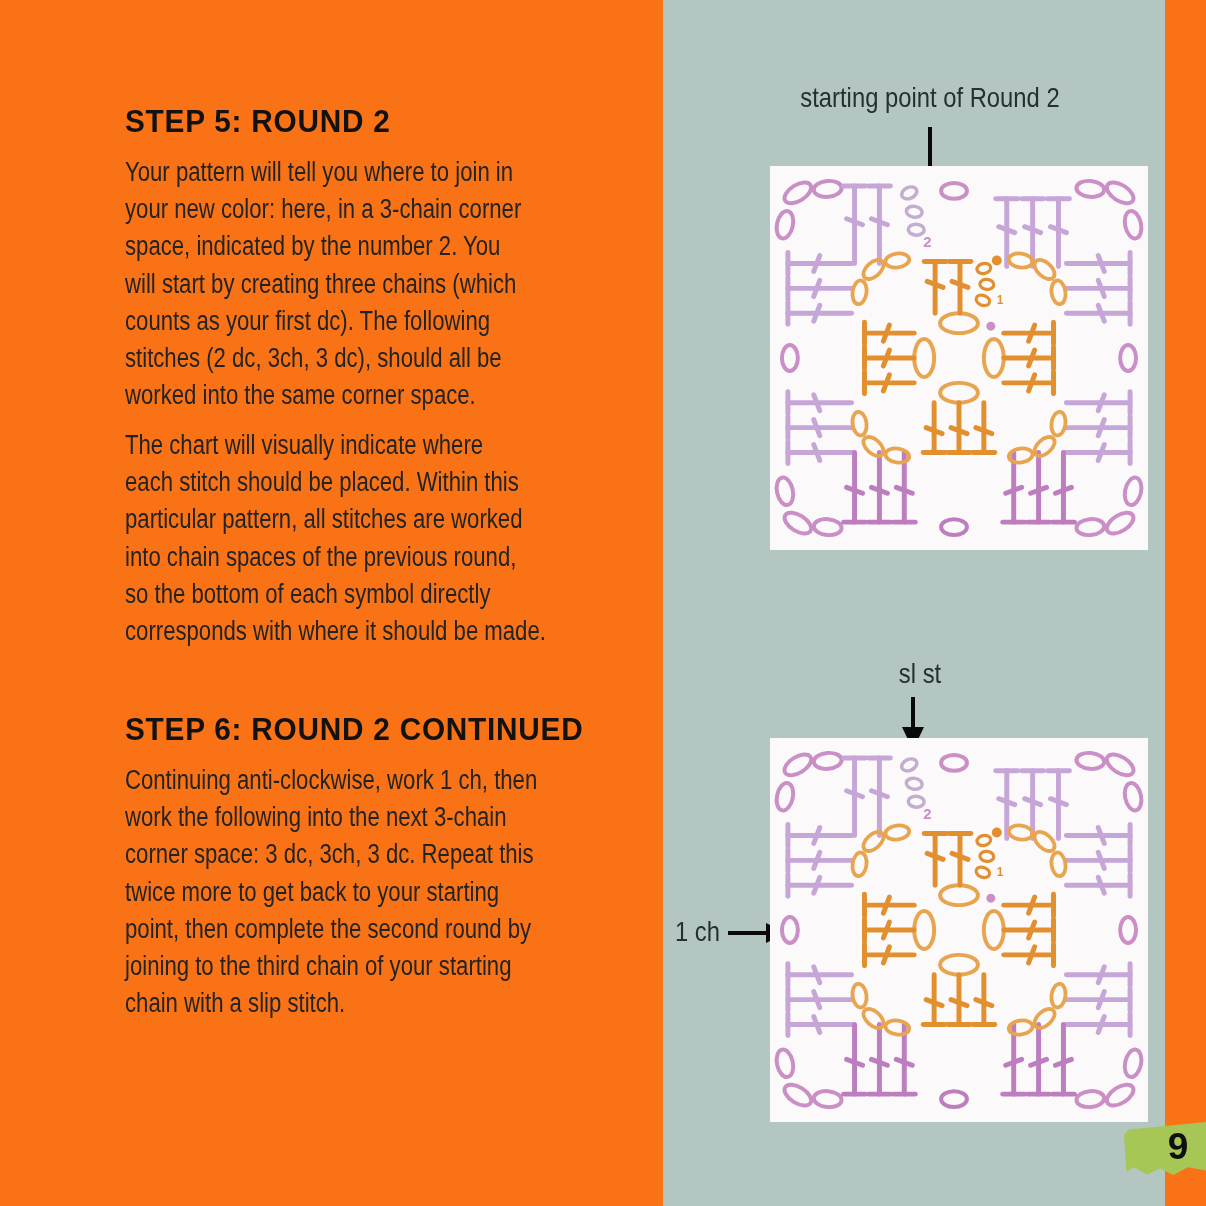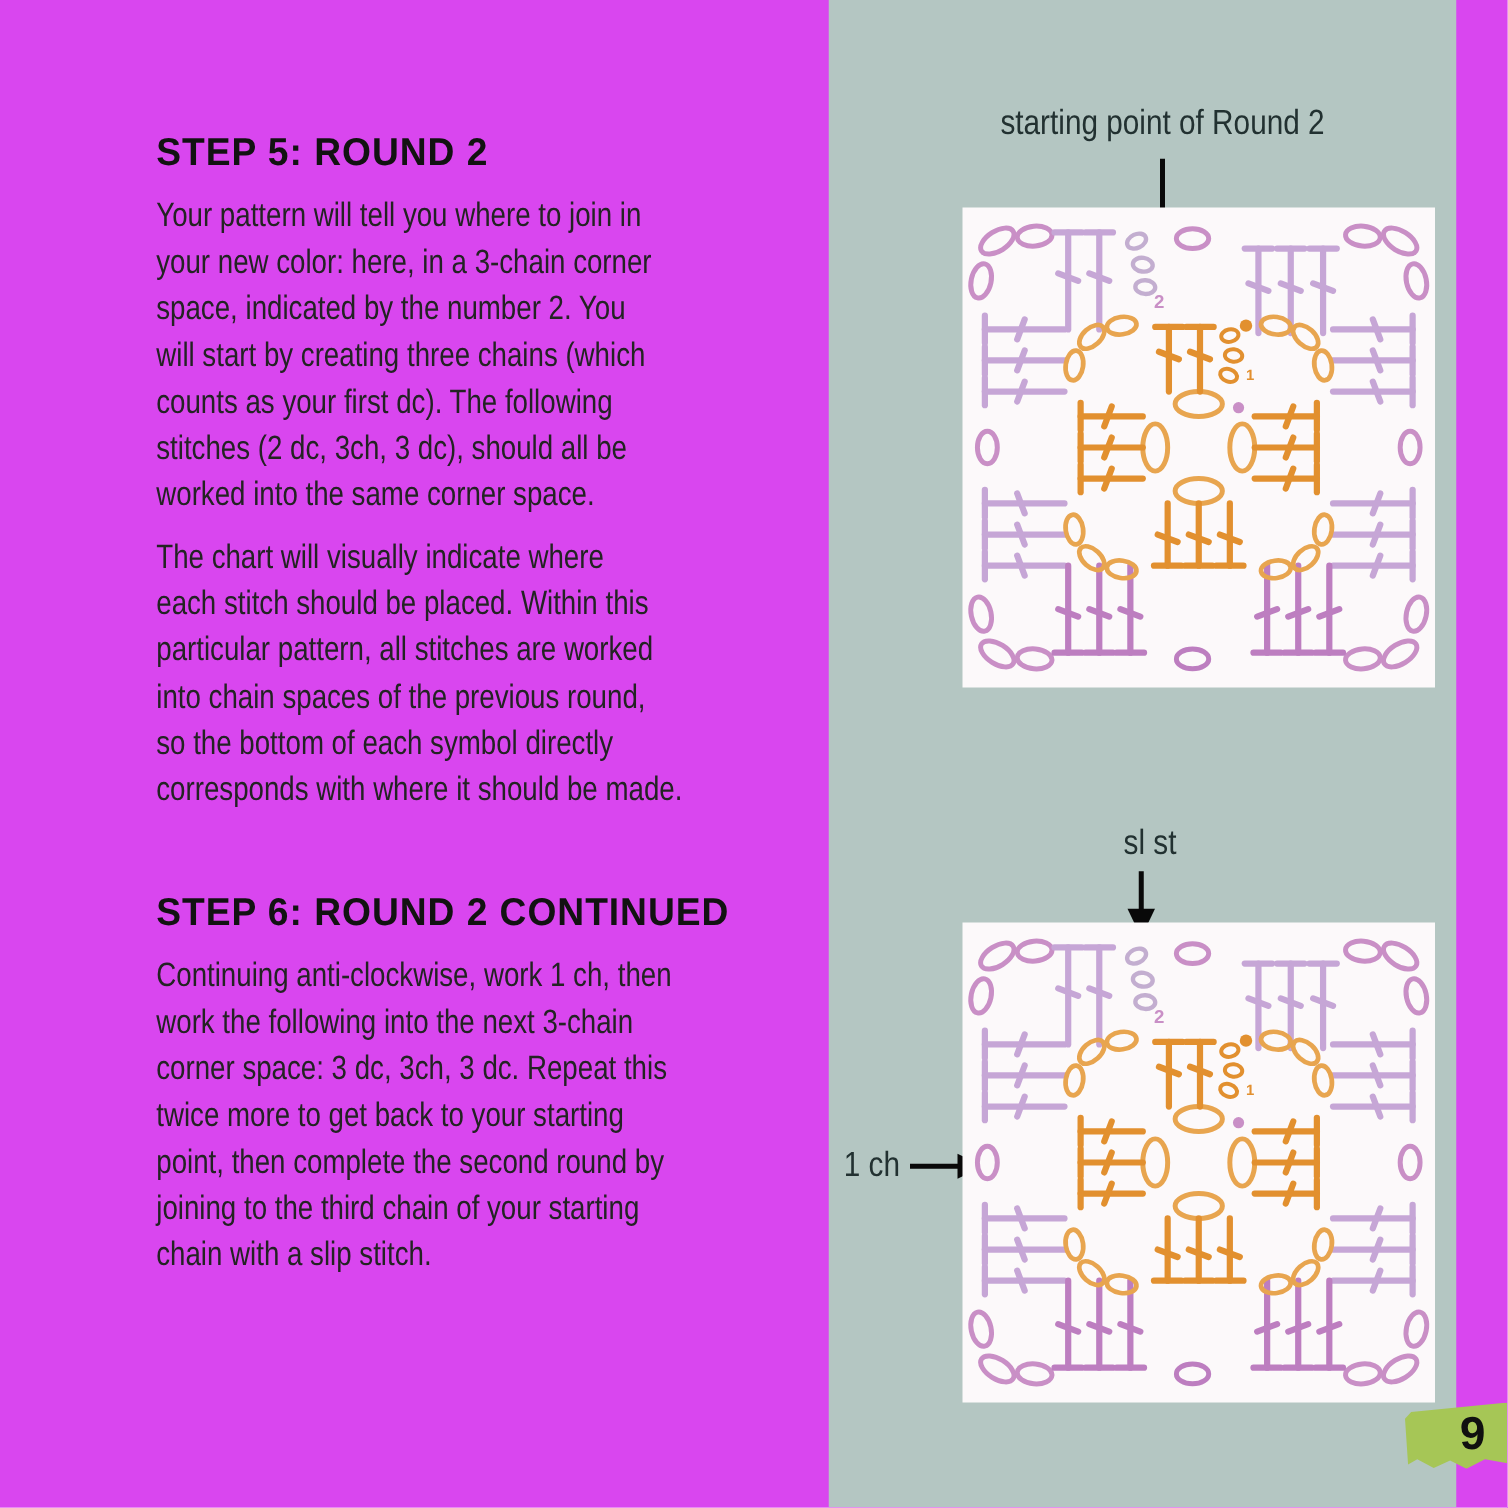--- a/index.html
+++ b/index.html
@@ -1,16 +1,16 @@
 <!DOCTYPE html>
 <html><head>
 <meta charset="utf-8">
 <style>
   html,body{margin:0;padding:0;}
-  .page{position:relative;width:1206px;height:1206px;background:#d946ef;overflow:hidden;
+  .page{position:relative;width:1206px;height:1206px;background:#f97316;overflow:hidden;
         font-family:"Liberation Sans",sans-serif;}
   .green-panel{position:absolute;left:663px;top:0;width:502px;height:1206px;background:#b4c6c2;}
   .text-col{position:absolute;left:0;top:0;width:663px;height:1206px;}
   .step-heading{position:absolute;left:125px;color:#121212;font-weight:bold;font-size:31px;
         letter-spacing:.8px;white-space:nowrap;transform:scaleX(.96);transform-origin:0 0;}
   .body-para{position:absolute;left:125px;width:640px;color:#232323;font-size:27px;
         line-height:37.2px;white-space:pre-line;transform:scaleX(.82);transform-origin:0 0;}
   .chart-box{position:absolute;left:770px;width:378px;height:384px;background:#fcf9fa;}
   .chart-box svg{display:block;width:100%;height:100%;}
   .ann-label{position:absolute;color:#223131;font-size:28px;white-space:nowrap;}

